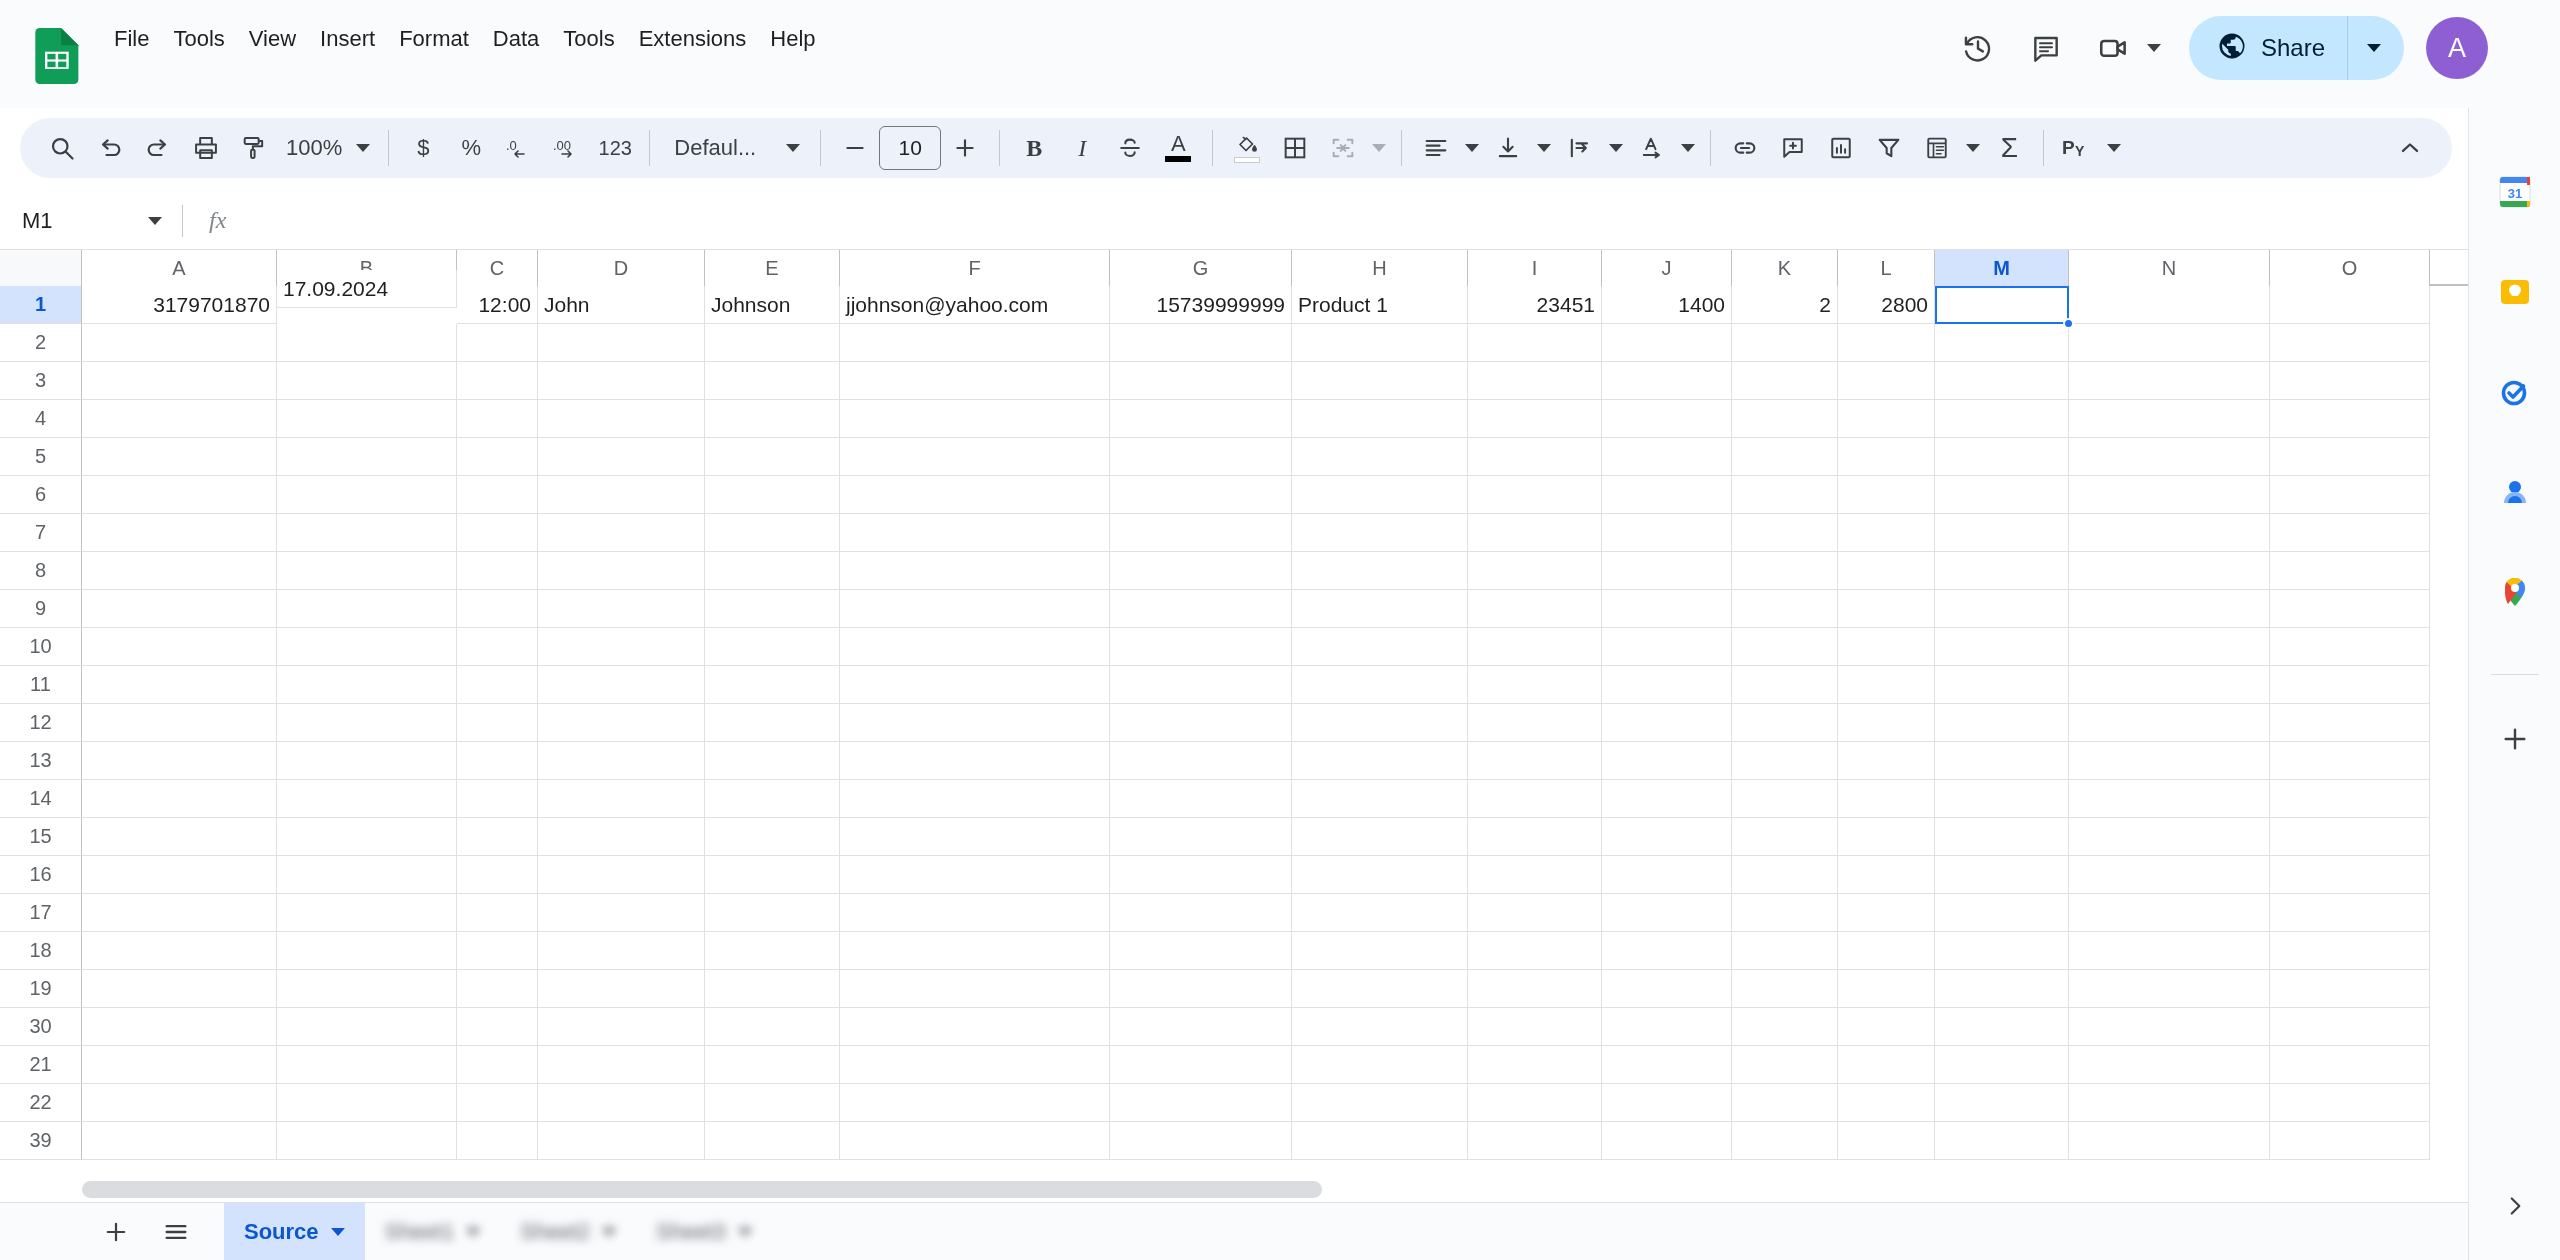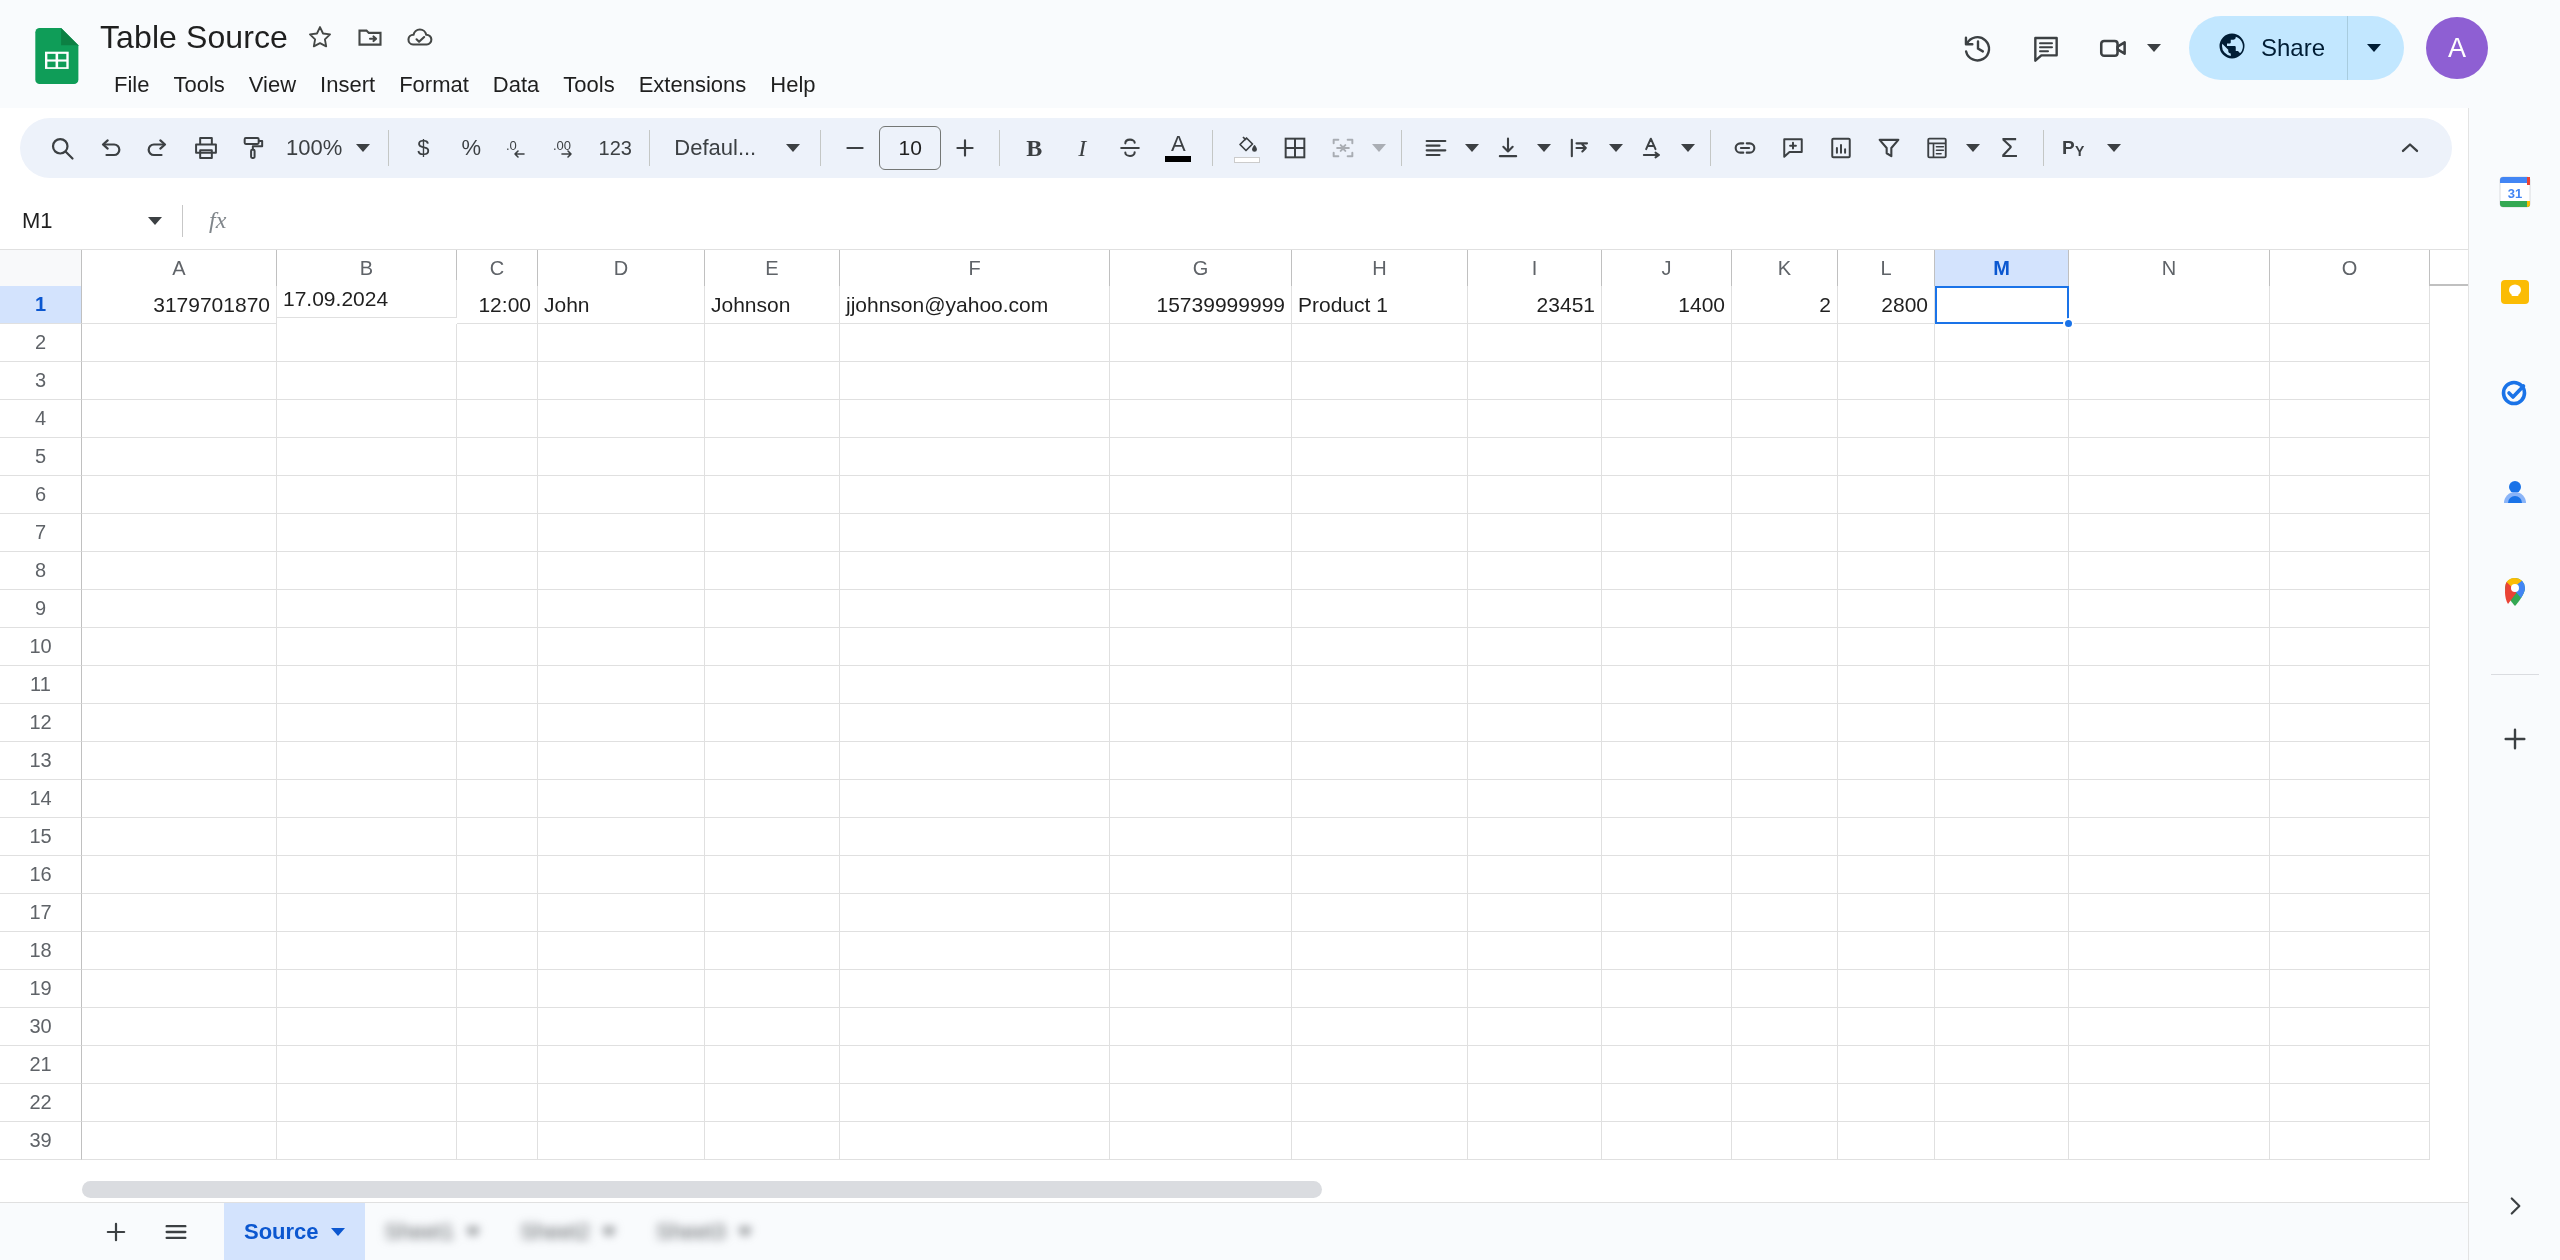--- a/index.html
+++ b/index.html
@@ -230,40 +230,20 @@
       <path fill="#0c8043" d="M13 0l8 8h-8z"></path>
       <rect x="5.5" y="11" width="11" height="8" fill="#fff"></rect>
       <rect x="6.6" y="12" width="3.8" height="2.6" fill="#0f9d58"></rect>
       <rect x="11.6" y="12" width="3.8" height="2.6" fill="#0f9d58"></rect>
       <rect x="6.6" y="15.6" width="3.8" height="2.6" fill="#0f9d58"></rect>
       <rect x="11.6" y="15.6" width="3.8" height="2.6" fill="#0f9d58"></rect>
     </svg>
   </div>
 
   <div class="title-area">
-    <div class="doc-title-row">
-      <div class="doc-title">Table Source</div>
-      <div class="title-icon">
-        <svg width="28" height="28" viewBox="0 0 24 24" fill="none" stroke="#444746" stroke-width="1.6" stroke-linejoin="round">
-          <path d="M12 3.5l2.6 5.5 6 .8-4.4 4.2 1.1 6L12 17.2 6.7 20l1.1-6L3.4 9.8l6-.8z"></path>
-        </svg>
-      </div>
-      <div class="title-icon">
-        <svg width="28" height="28" viewBox="0 0 24 24" fill="none" stroke="#444746" stroke-width="1.8">
-          <path d="M3 6.5h6l2 2h10v10H3z"></path>
-          <path d="M12 13.5h5M15 11.5l2.2 2-2.2 2" stroke-linecap="round" stroke-linejoin="round"></path>
-        </svg>
-      </div>
-      <div class="title-icon">
-        <svg width="30" height="28" viewBox="0 0 26 24" fill="none" stroke="#444746" stroke-width="1.8">
-          <path d="M7 18.5a4.2 4.2 0 0 1 .4-8.4A5.6 5.6 0 0 1 18.4 10a3.8 3.8 0 0 1 .4 8.5z" stroke-linejoin="round"></path>
-          <path d="M10 14l2.2 2.2L16.6 12" stroke-linecap="round" stroke-linejoin="round"></path>
-        </svg>
-      </div>
-    </div>
     <div class="menubar">
       <div class="menu-item">File</div>
       <div class="menu-item">Tools</div>
       <div class="menu-item">View</div>
       <div class="menu-item">Insert</div>
       <div class="menu-item">Format</div>
       <div class="menu-item">Data</div>
       <div class="menu-item">Tools</div>
       <div class="menu-item">Extensions</div>
       <div class="menu-item">Help</div>
@@ -542,21 +522,21 @@
       <div class="colhead" style="left:1292px;width:176px">H</div>
       <div class="colhead" style="left:1468px;width:134px">I</div>
       <div class="colhead" style="left:1602px;width:130px">J</div>
       <div class="colhead" style="left:1732px;width:106px">K</div>
       <div class="colhead" style="left:1838px;width:97px">L</div>
       <div class="colhead sel" style="left:1935px;width:134px">M</div>
       <div class="colhead" style="left:2069px;width:201px">N</div>
       <div class="colhead" style="left:2270px;width:160px">O</div>
       <div class="rowhead sel" style="top:36px;height:38px">1</div>
       <div class="cell num" style="left:82px;top:36px;width:195px;height:38px">3179701870</div>
-      <div class="cell txt" style="left:277px;top:30px;width:180px;height:38px">17.09.2024</div>
+      <div class="cell txt" style="left:277px;top:20px;width:180px;height:38px">17.09.2024</div>
       <div class="cell num" style="left:457px;top:36px;width:81px;height:38px">12:00</div>
       <div class="cell txt" style="left:538px;top:36px;width:167px;height:38px">John</div>
       <div class="cell txt" style="left:705px;top:36px;width:135px;height:38px">Johnson</div>
       <div class="cell txt" style="left:840px;top:36px;width:270px;height:38px">jjohnson@yahoo.com</div>
       <div class="cell num" style="left:1110px;top:36px;width:182px;height:38px">15739999999</div>
       <div class="cell txt" style="left:1292px;top:36px;width:176px;height:38px">Product 1</div>
       <div class="cell num" style="left:1468px;top:36px;width:134px;height:38px">23451</div>
       <div class="cell num" style="left:1602px;top:36px;width:130px;height:38px">1400</div>
       <div class="cell num" style="left:1732px;top:36px;width:106px;height:38px">2</div>
       <div class="cell num" style="left:1838px;top:36px;width:97px;height:38px">2800</div>

